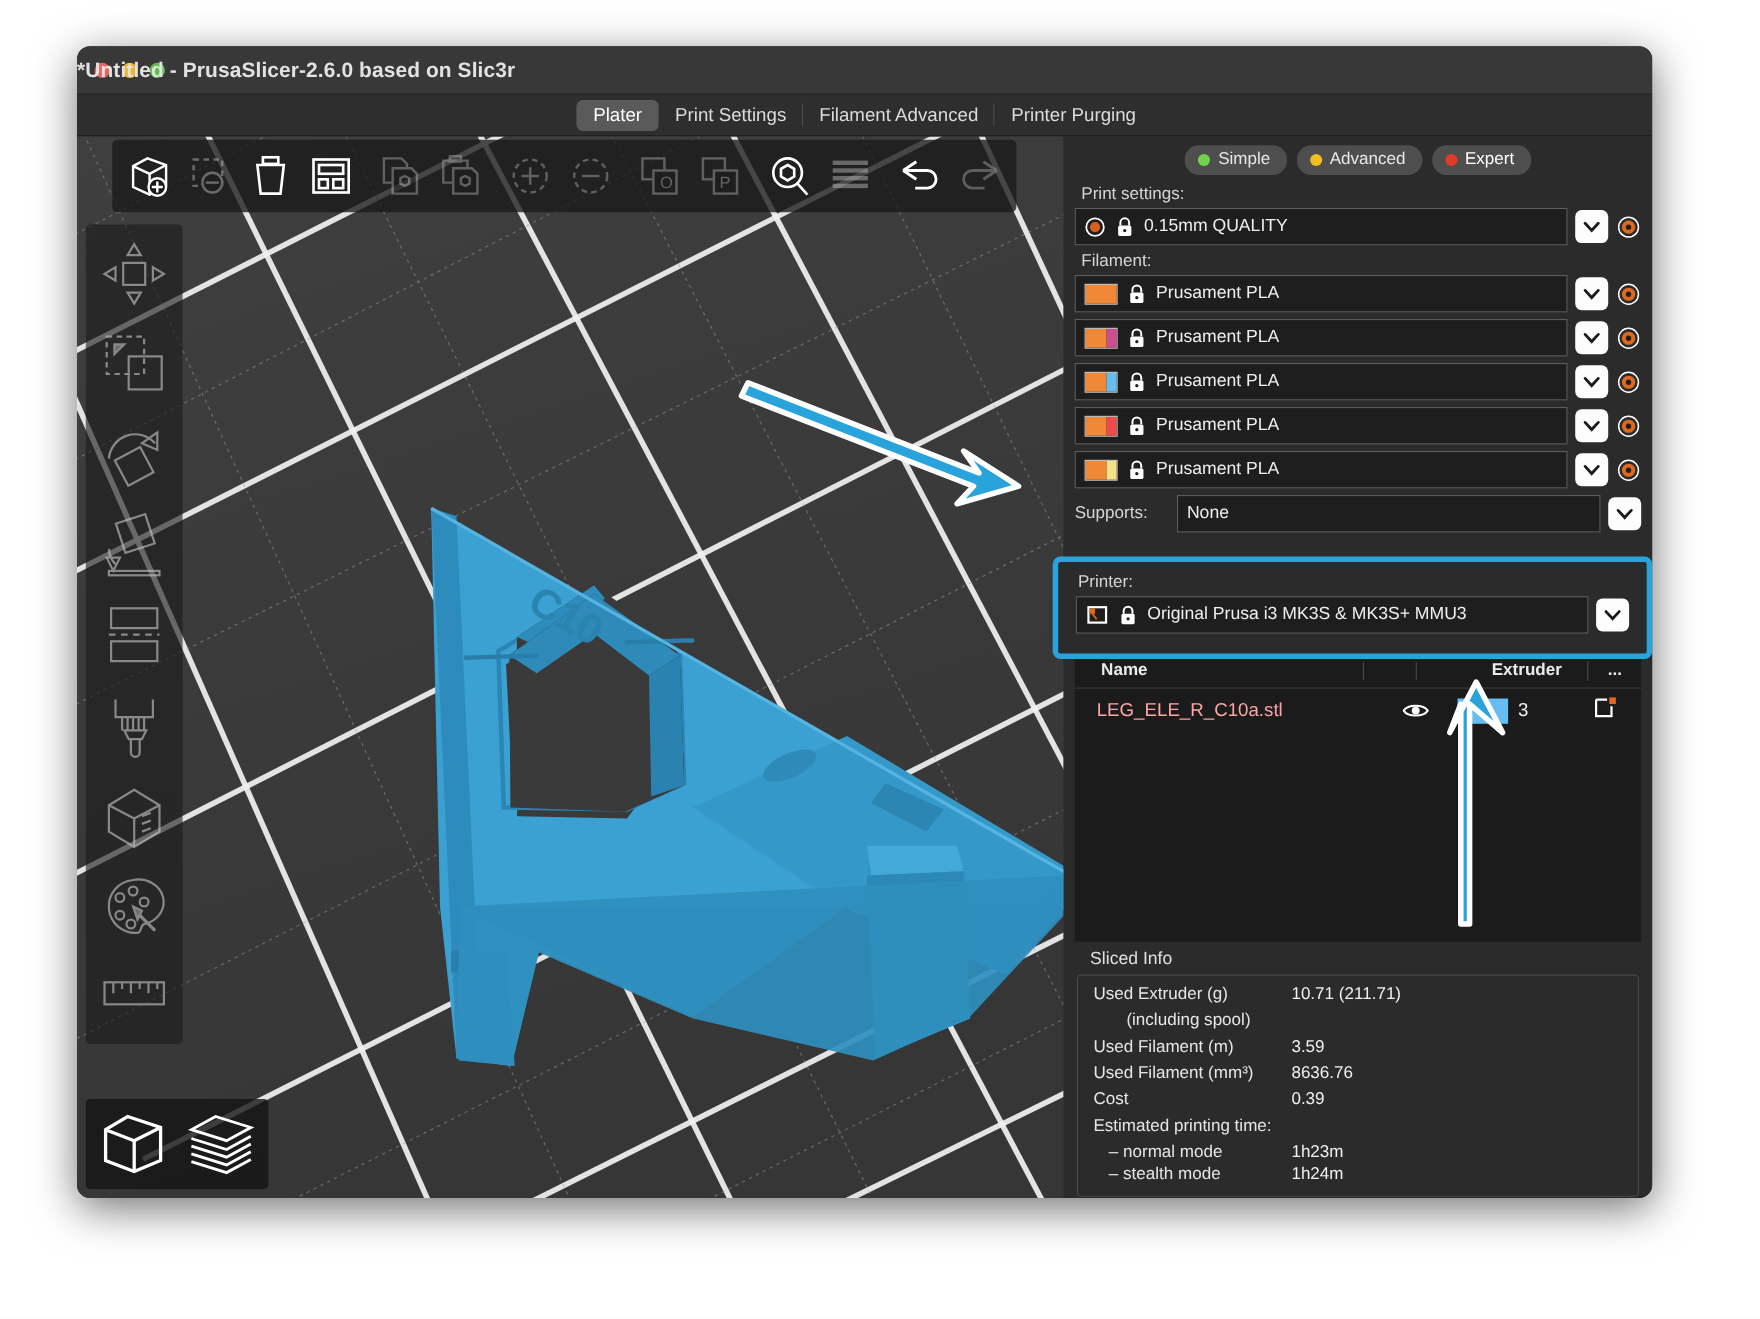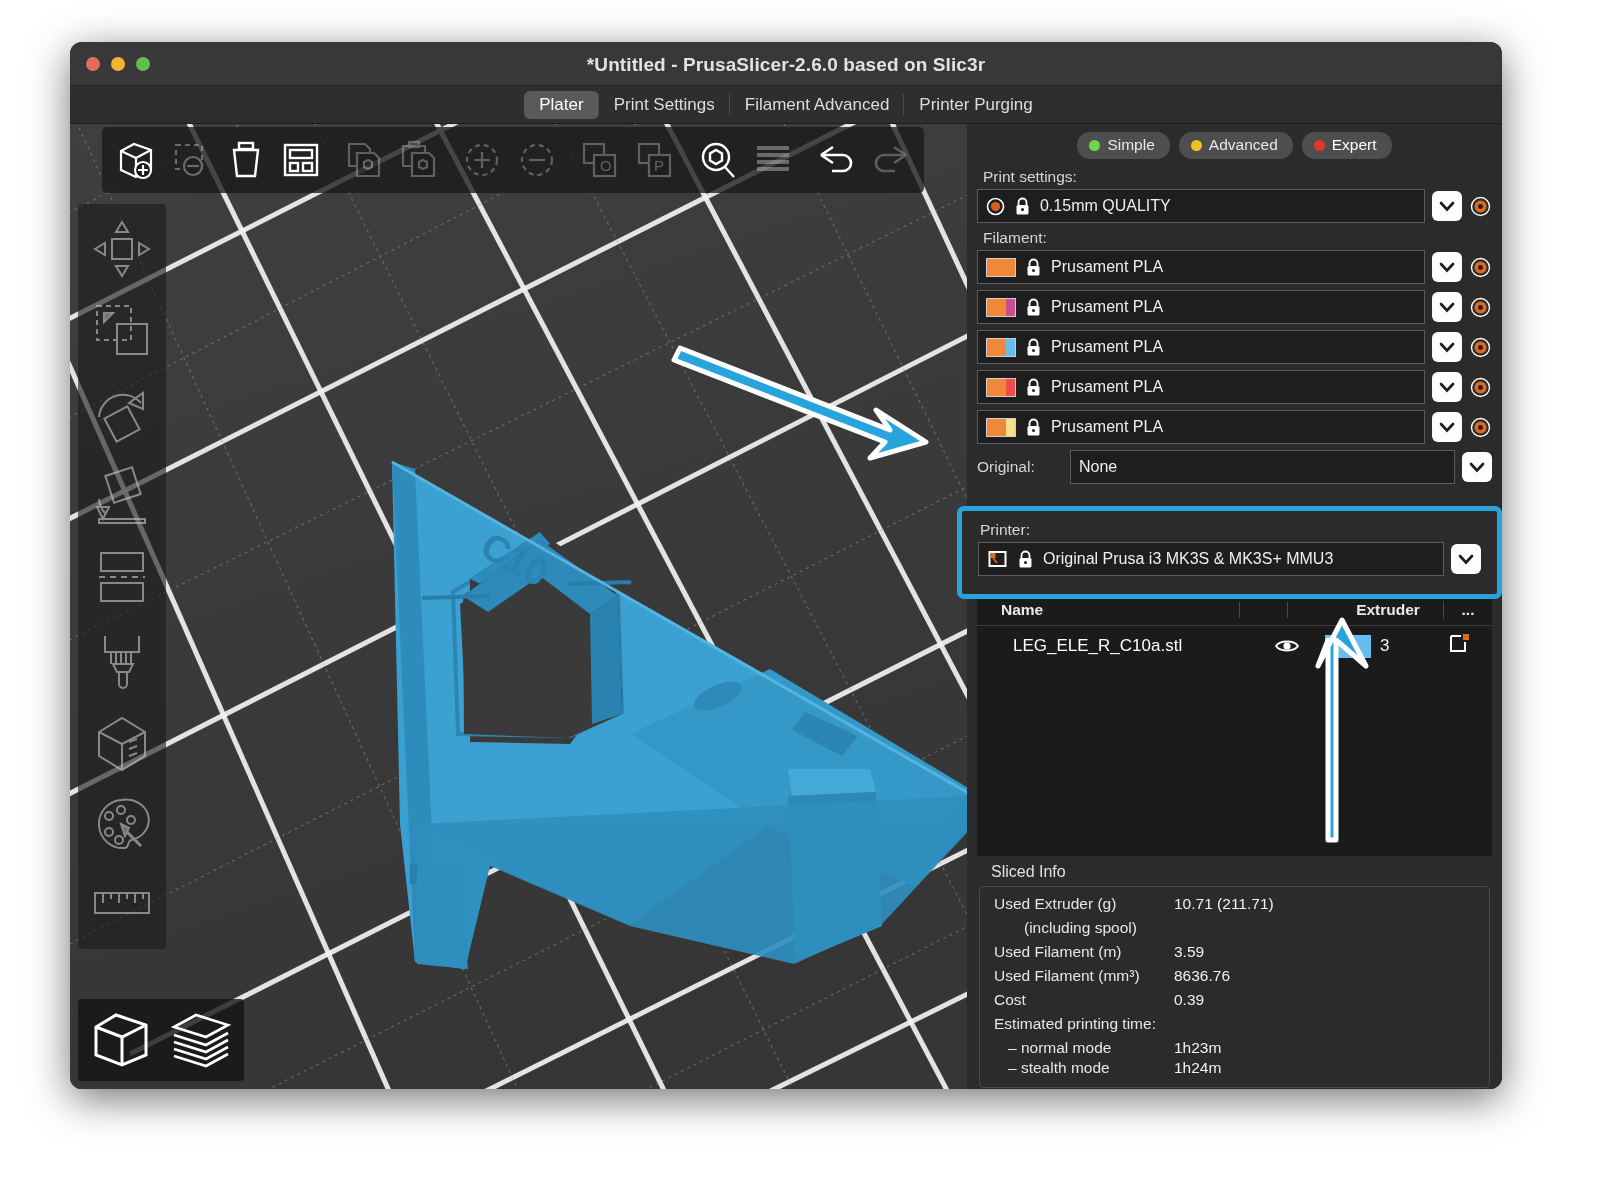--- a/index.html
+++ b/index.html
@@ -27,21 +27,20 @@
     border-bottom: 1px solid #212121;
   }
   .lights { position: absolute; left: 16px; top: 15px; display: flex; gap: 11px; }
   .light { width: 14px; height: 14px; border-radius: 50%; }
   .l-red { background: #e8685f; }
   .l-yellow { background: #f0b431; }
   .l-green { background: #60c councils; }
   .l-green { background: #5fc04e; }
   #window-title {
     position: absolute; left: 0; right: 0; top: 12px;
-    text-align: center;
     color: #e2e2e2;
     font-size: 19px;
     font-weight: bold;
     letter-spacing: .1px;
   }
 
   
   #tabbar {
     height: 38px;
     background: #2e2e2e;
@@ -233,21 +232,21 @@
     height: 32px;
     border-bottom: 1px solid #3c3c3c;
     color: #eaeaea; font-size: 15.5px; font-weight: bold;
   }
   .oh-name { width: 262px; padding-left: 24px; }
   .oh-sp1 { width: 48px; border-left: 1px solid #4a4a4a; height: 16px; }
   .oh-sp2 { width: 46px; border-left: 1px solid #4a4a4a; height: 16px; }
   .oh-extruder { width: 110px; text-align: center; }
   .oh-dots { flex: 1; text-align: center; border-left: 1px solid #4a4a4a; }
   #obj-row { display: flex; align-items: center; height: 40px; }
-  .or-name { width: 280px; padding-left: 36px; color: #ffffff; font-size: 17px; }
+  .or-name { width: 280px; padding-left: 20px; color: #fca5a5; font-size: 17px; }
   .or-eye { width: 60px; display: flex; justify-content: center; }
   .or-swatch { width: 46px; height: 23px; background: #65bdf0; margin-left: 8px; }
   .or-num { color: #f0f0f0; font-size: 17px; margin-left: 9px; }
   .or-end { margin-left: auto; margin-right: 22px; }
 
   
   #sliced-title { color: #e0e0e0; font-size: 16px; margin: 7px 0 5px 14px; }
   #sliced-box {
     background: #2b2b2b;
     border: 1px solid #4a4a4a;
@@ -772,21 +771,21 @@
         <div class="gear-btn">
           <svg width="21" height="21" viewBox="0 0 21 21">
             <circle cx="10.5" cy="10.5" r="9" fill="none" stroke="#fff" stroke-width="1.4"></circle>
             <circle cx="10.5" cy="10.5" r="6" fill="#de6a1e"></circle>
               <circle cx="10.5" cy="10.5" r="2.4" fill="#1e1e1e"></circle>
           </svg>
         </div>
       </div>
 
       <div id="supports-row">
-        <span class="sup-label">Original:</span>
+        <span class="sup-label">Supports:</span>
         <div class="combo">
           <span class="combo-text">None</span>
         </div>
         <div class="chev-btn">
           <svg width="16" height="11" viewBox="0 0 16 11" fill="none" stroke="#1b1b1b" stroke-width="2.6" stroke-linecap="round">
               <path d="M2 2 L8 8.5 L14 2"></path>
             </svg>
         </div>
       </div>
 

